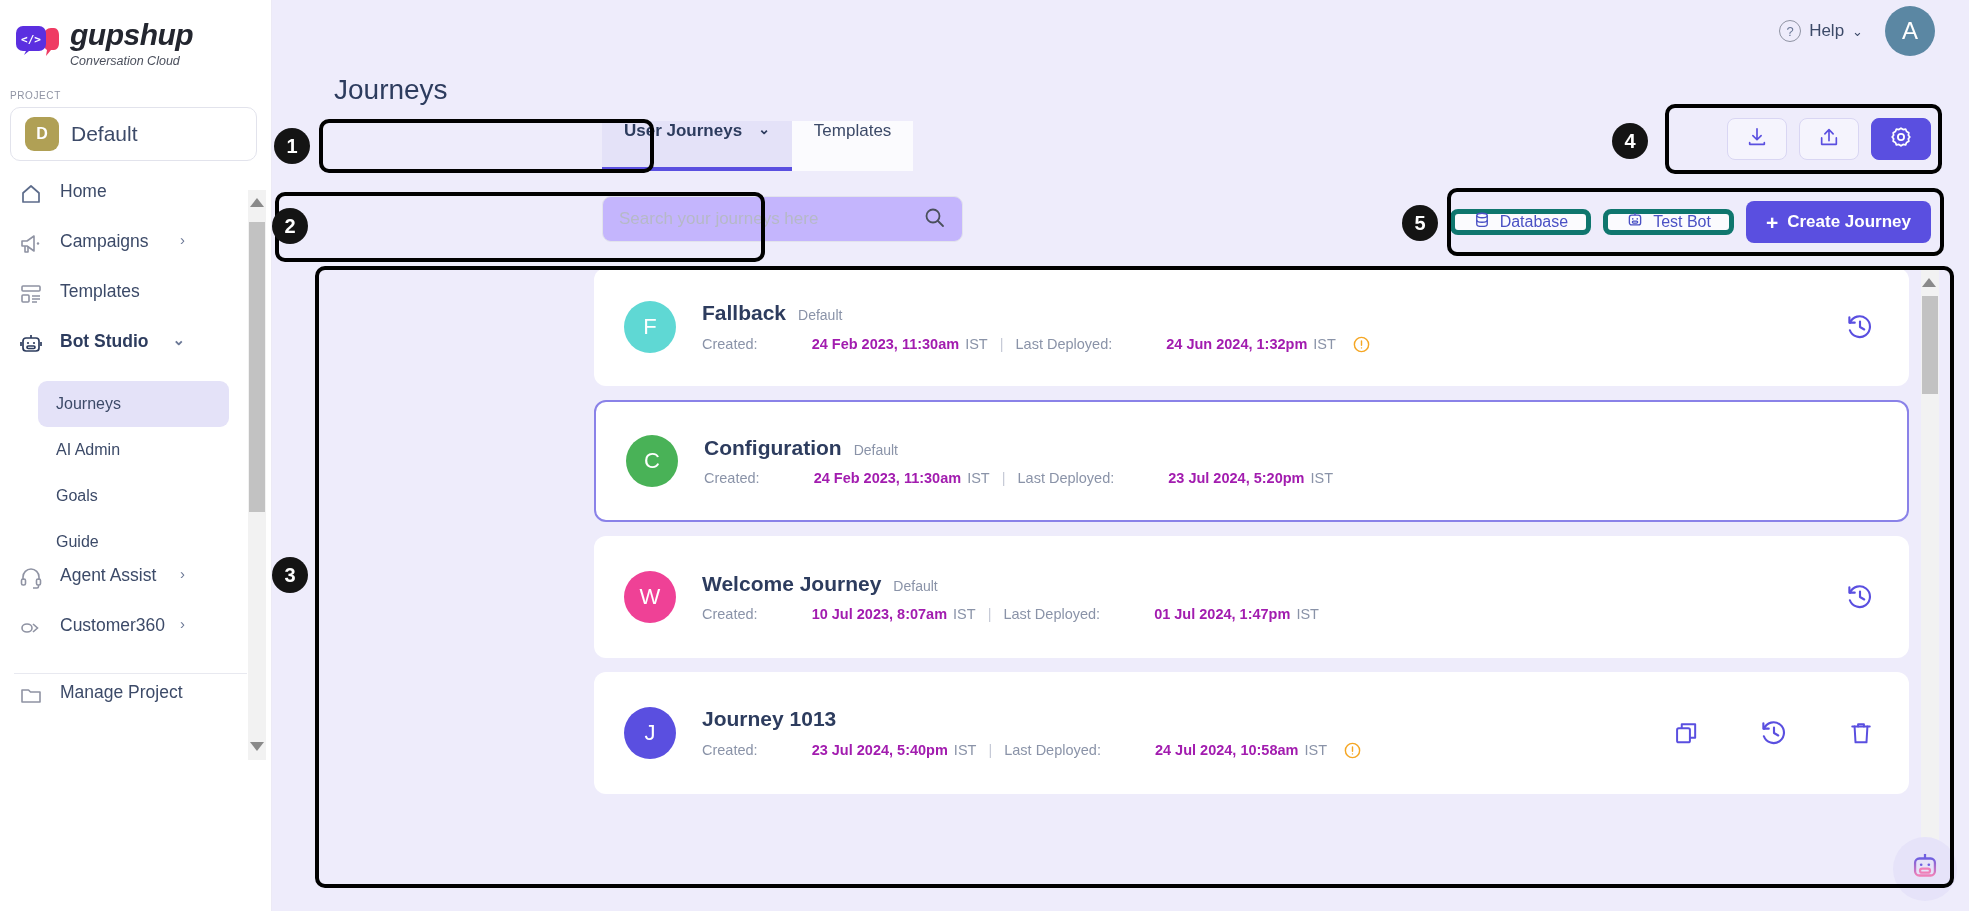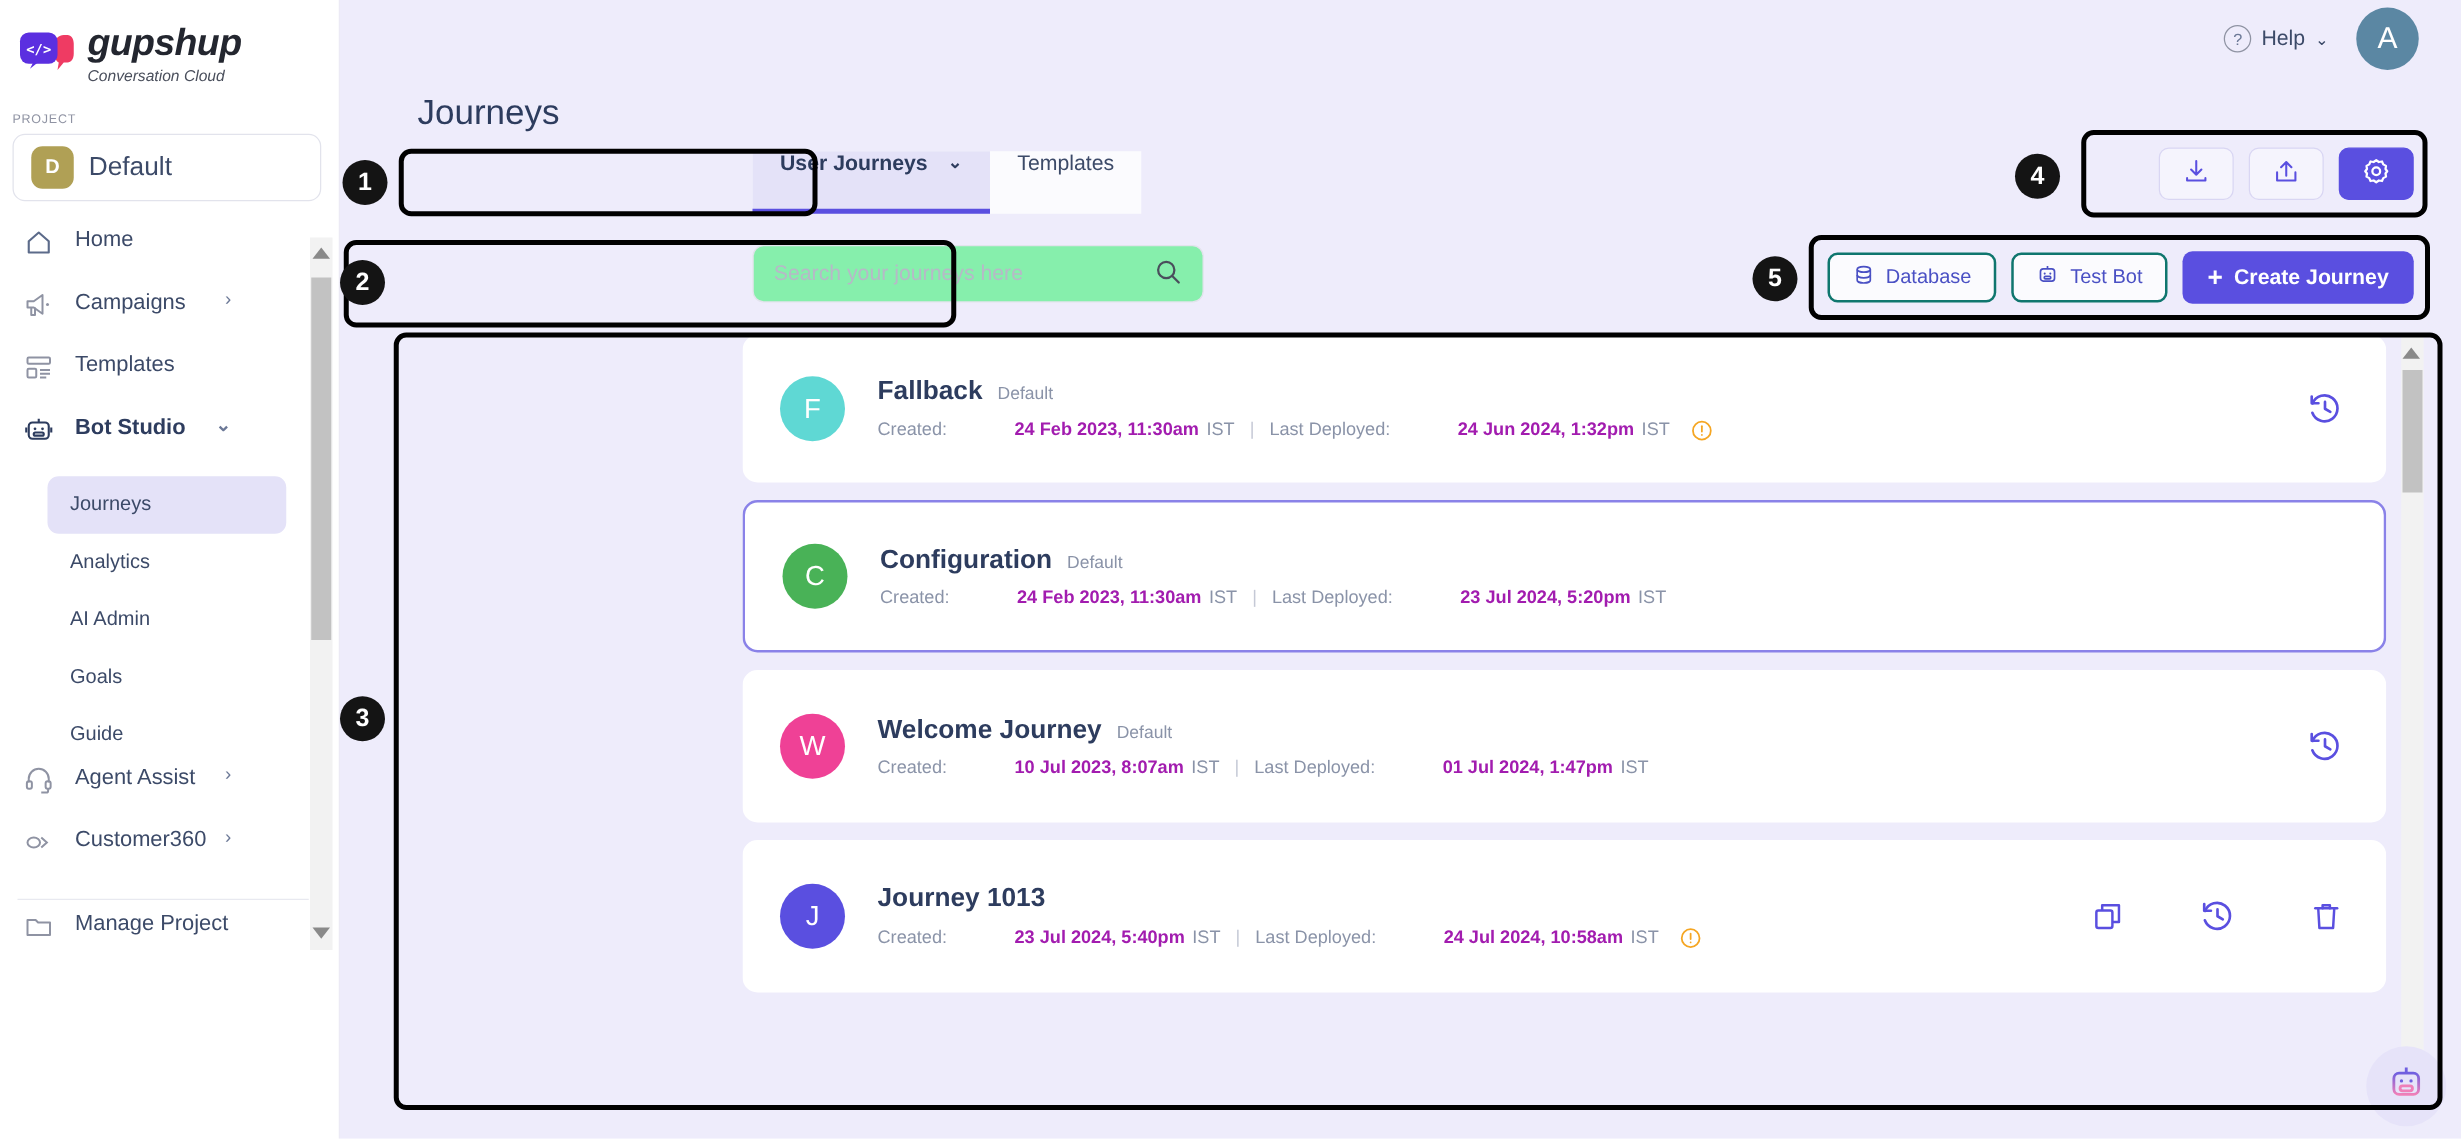--- a/index.html
+++ b/index.html
@@ -85,39 +85,39 @@
     display: flex; align-items: flex-start; gap: 16px; padding: 0 22px;
     font-size: 17px; color: #3c4a68; cursor: pointer; position: relative;
   }
   .tab.active { background: #e4e2f8; font-weight: bold; color: #2d3c5e; }
   .tab.active::after { content: ""; position: absolute; left: 0; right: 0; bottom: 0; height: 4px; background: #5a4fe0; }
 
   
   .search-wrap { position: absolute; left: 330px; top: 196px; }
   .search-box {
     width: 361px; height: 46px; border: 1px solid #e2e3ec; border-radius: 9px;
-    background: #86efac; display: flex; align-items: center; padding: 0 16px;
+    background: #c4b5fd; display: flex; align-items: center; padding: 0 16px;
   }
   .search-input {
     flex: 1; border: none; outline: none; background: transparent;
     font-size: 17px; color: #3c4a68; font-family: "Liberation Sans", sans-serif;
   }
   .search-input::placeholder { color: #b6b9c7; }
 
   
   .icon-tools { position: absolute; right: 38px; top: 118px; display: flex; gap: 12px; }
   .icon-btn {
     width: 60px; height: 42px; border: 1px solid #d9d6f3; border-radius: 8px;
     background: #f5f4fd; display: flex; align-items: center; justify-content: center; cursor: pointer;
   }
   .icon-btn.primary { background: #5a4fe0; border-color: #5a4fe0; }
 
   .action-tools { position: absolute; right: 38px; top: 201px; display: flex; gap: 12px; align-items: center; }
   .pill-btn {
-    height: 40px; border: 2px solid #0f766e; border-radius: 8px; background: #fbfbfe;
+    height: 26px; border: 5px solid #0f766e; border-radius: 8px; background: #fbfbfe;
     display: flex; align-items: center; gap: 9px; padding: 0 18px;
     font-size: 16px; color: #4a50c4; cursor: pointer;
   }
   .primary-btn {
     height: 42px; border-radius: 8px; background: #5a4fe0; color: #fff;
     display: flex; align-items: center; gap: 9px; padding: 0 20px;
     font-size: 17px; font-weight: bold; cursor: pointer; border: none;
     font-family: "Liberation Sans", sans-serif;
   }
 
@@ -243,23 +243,20 @@
             <rect x="8" y="14" width="8" height="2.5" rx="1.2"></rect>
             <path d="M2 10 L2 14 M22 10 L22 14"></path>
           </svg>
         </span>
         <span>Bot Studio</span>
         <span class="nav-chevron">⌄</span>
       </div>
 
       <div class="nav-sub active">
         <span>Journeys</span>
-      </div>
-      <div class="nav-sub">
-        <span>Analytics</span>
       </div>
       <div class="nav-sub">
         <span>AI Admin</span>
       </div>
       <div class="nav-sub">
         <span>Goals</span>
       </div>
       <div class="nav-sub">
         <span>Guide</span>
       </div>

